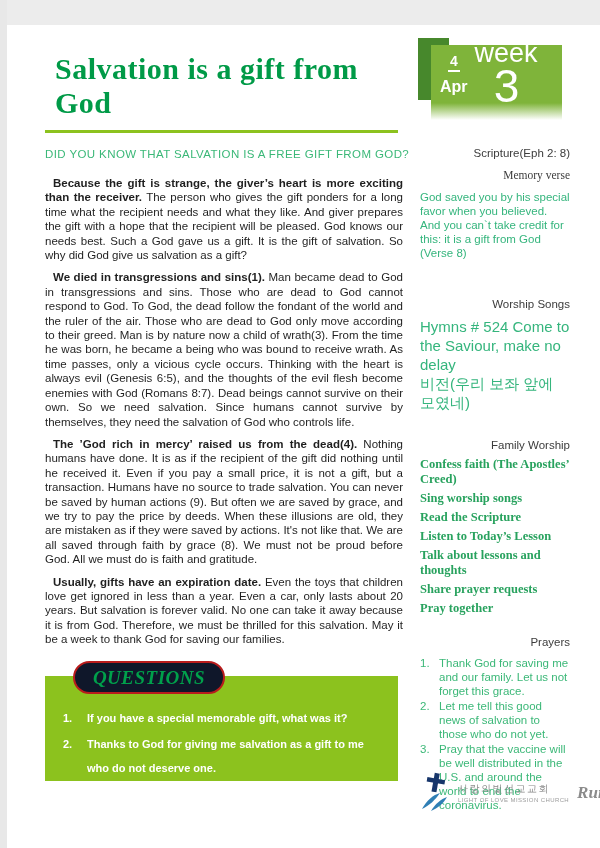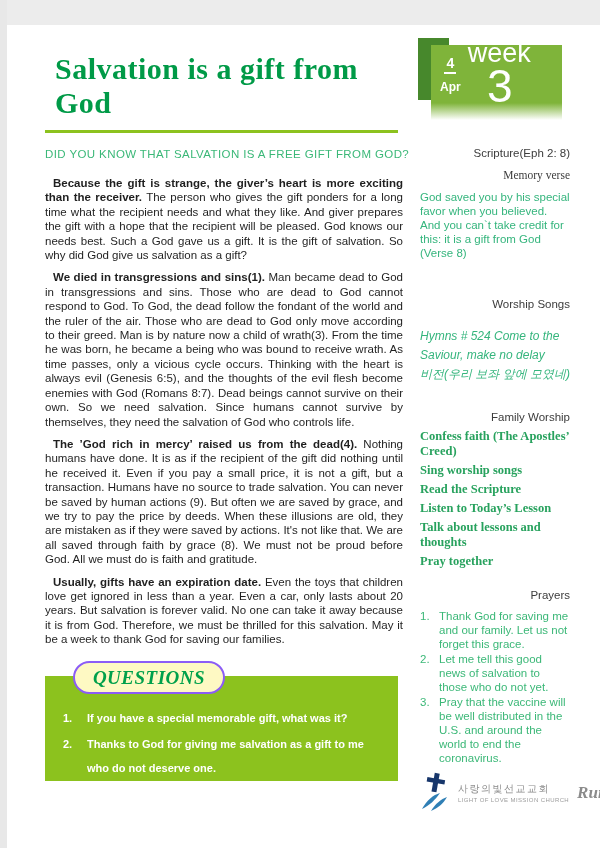--- a/index.html
+++ b/index.html
@@ -24,21 +24,21 @@
   .badge-tab-v { position:absolute; left:0; top:0; width:13px; height:62px; background:#47882c; }
   .badge-tab-h { position:absolute; left:0; top:0; width:31px; height:7px;  background:#47882c; }
   .badge-main {
     position:absolute; left:13px; top:7px; width:131px; height:58px; background:#7fb43a;
     display:flex; align-items:center; padding-left:9px; color:#ffffff;
   }
   .badge-fade { position:absolute; left:13px; top:65px; width:131px; height:17px;
     background:linear-gradient(#7fb43a, rgba(127,180,58,0)); }
   .badge-date { text-align:center; margin-right:7px; line-height:1; }
   .badge-day   { font-size:14px; font-weight:bold; padding-bottom:2px; border-bottom:2px solid #fff; display:inline-block; min-width:12px; }
-  .badge-month { font-size:12px; font-weight:bold; margin-top:7px; }
+  .badge-month { font-size:16px; font-weight:bold; margin-top:7px; }
   .badge-week  { display:flex; align-items:center; line-height:1;flex-direction:column; }
   .badge-week-word { font-size:27px; }
   .badge-week-num  { font-size:46px; margin-left:1px; margin-top:-4px; }
 
   
   .left-col { position:absolute; left:45px; top:148px; width:358px; }
   .article-heading {
     text-align:center; color:#3bb878; font-size:11.5px; letter-spacing:0.4px;
     margin-bottom:16px; white-space:nowrap;
   }
@@ -48,35 +48,35 @@
   }
   .lead { font-weight:bold; }
 
   
   .q-box {
     position:absolute; left:45px; top:676px; width:353px; height:105px;
     background:#8cc21e; padding:30px 18px 0 18px;
   }
   .q-pill {
     position:absolute; left:28px; top:-15px; width:152px; height:33px;
-    background:#fef9c3; border:2px solid #8b5cf6; border-radius:17px;
+    background:#0f172a; border:2px solid #b91c1c; border-radius:17px;
     display:flex; align-items:center; justify-content:center;
   }
   .q-pill span {
     font-family:"Liberation Serif", serif; font-style:italic; font-weight:bold;
     font-size:19px; color:#00a04b; letter-spacing:0.5px;
   }
   .q-item { display:flex; color:#ffffff; font-weight:bold; font-size:11px; line-height:24px; margin-bottom:2px; }
   .q-num  { width:24px; flex:0 0 24px; }
 
   
   .sidebar { position:absolute; left:420px; top:147px; width:150px; }
   .sb-label { color:#3c3c3c; font-size:11.5px;text-align:right; }
   .sb-verse { color:#35b57d; font-size:11.5px; line-height:14px; margin-top:9px; }
-  .sb-songs { color:#35b57d; font-size:12px; line-height:19px; margin-top:17px;font-style:italic; }
+  .sb-songs { color:#35b57d; font-size:15px; line-height:19px; margin-top:7px; }
   .sb-fam   { margin-top:6px; }
   .sb-fam-item {
     font-family:"Liberation Serif", serif; font-weight:bold;
     color:#28a25e; font-size:12.5px; line-height:15px; margin-bottom:4px;
   }
   .sb-prayers { margin-top:8px; }
   .sb-prayer { display:flex; color:#3cb878; font-size:11.5px; line-height:14px; margin-bottom:1px; }
   .sb-prayer .p-num { width:19px; flex:0 0 19px; }
   .mt10 { margin-top:10px;font-family:Liberation Serif, serif; }
   .mt38 { margin-top:38px; }
@@ -153,20 +153,21 @@
     <div>비전(우리 보좌 앞에 모였네)</div>
   </div>
 
   <div class="sb-label mt27">Family Worship</div>
   <div class="sb-fam">
     <div class="sb-fam-item">Confess faith (The Apostles’ Creed)</div>
     <div class="sb-fam-item">Sing worship songs</div>
     <div class="sb-fam-item">Read the Scripture</div>
     <div class="sb-fam-item">Listen to Today’s Lesson</div>
     <div class="sb-fam-item">Talk about lessons and thoughts</div>
+    <div class="sb-fam-item">Share prayer requests</div>
     <div class="sb-fam-item">Pray together</div>
   </div>
 
   <div class="sb-label mt20">Prayers</div>
   <div class="sb-prayers">
     <div class="sb-prayer">
       <span class="p-num">1.</span>
       <span>Thank God for saving me and our family.  Let us not forget this grace.</span>
     </div>
     <div class="sb-prayer">

